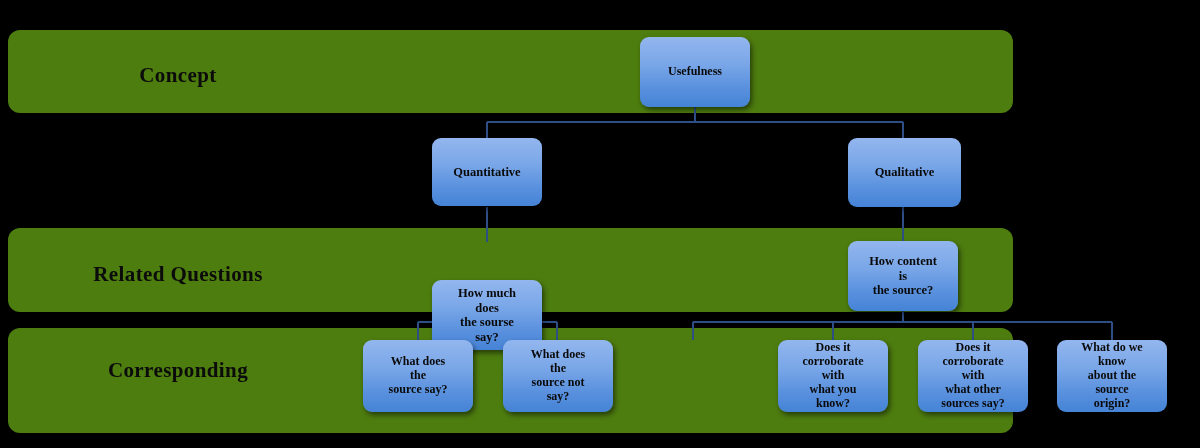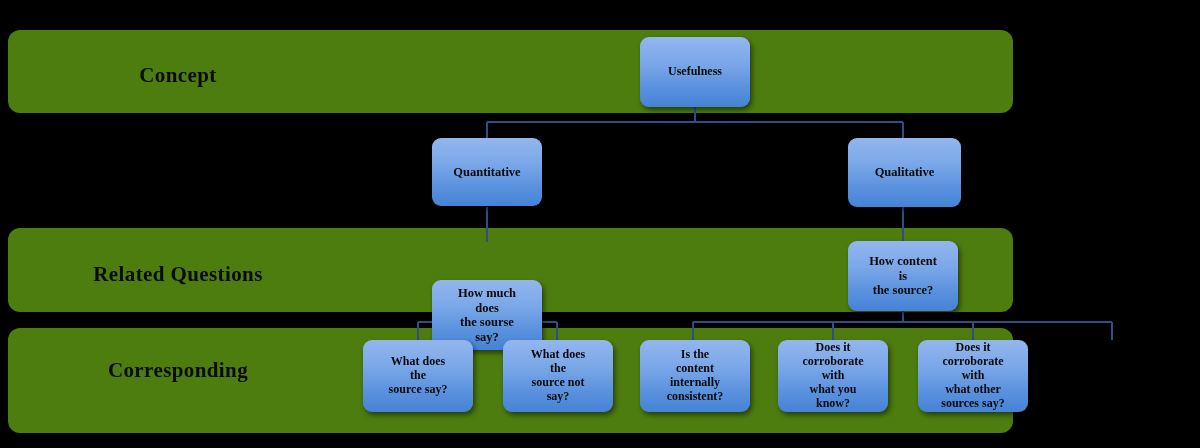--- a/index.html
+++ b/index.html
@@ -114,36 +114,36 @@
       <span>What does the</span><br>
       <span>source say?</span>
     </span>
   </div>
   <div class="node n-corr" style="left:503px;top:340px;width:110px;height:72px;">
     <span>
       <span>What does the</span><br>
       <span>source not say?</span>
     </span>
   </div>
-  <div class="node n-corr" style="left:640px;top:340px;width:110px;height:72px;">
-    <span>
-      <span>Is the content</span><br>
-      <span>internally</span><br>
-      <span>consistent?</span>
-    </span>
-  </div>
   <div class="node n-corr" style="left:778px;top:340px;width:110px;height:72px;">
     <span>
       <span>Does it</span><br>
       <span>corroborate with</span><br>
       <span>what you know?</span>
     </span>
   </div>
   <div class="node n-corr" style="left:918px;top:340px;width:110px;height:72px;">
     <span>
       <span>Does it</span><br>
       <span>corroborate with</span><br>
       <span>what other</span><br>
       <span>sources say?</span>
     </span>
   </div>
+  <div class="node n-corr" style="left:1057px;top:340px;width:110px;height:72px;">
+    <span>
+      <span>What do we know</span><br>
+      <span>about the source</span><br>
+      <span>origin?</span>
+    </span>
+  </div>
 
 </div>
 
 </body></html>

